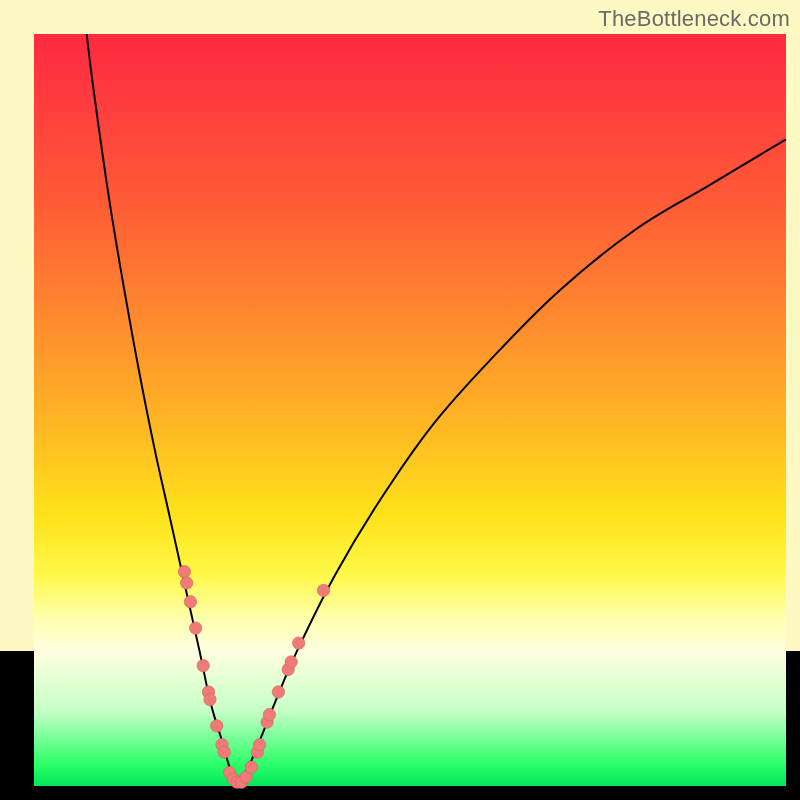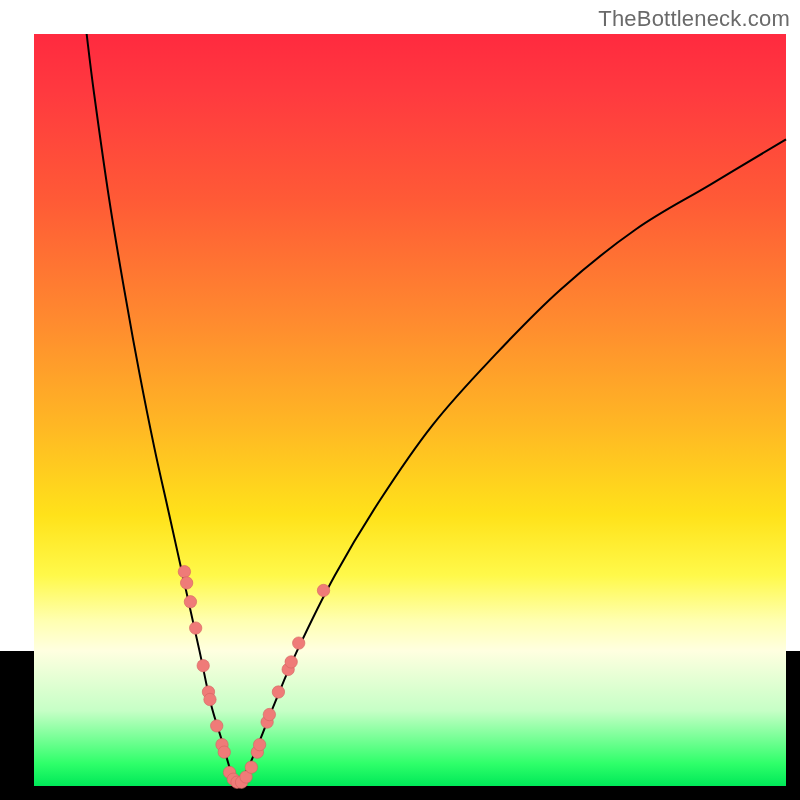--- a/index.html
+++ b/index.html
@@ -10,21 +10,21 @@
     overflow: hidden;
     background: #000;
     font-family: Arial, Helvetica, sans-serif;
   }
   .frame {
     position: absolute;
     left: 0;
     top: 0;
     width: 800px;
     height: 651px;
-    background: #ffffff;
+    background: #fef9c3;
   }
   .plot-area {
     position: absolute;
     left: 34px;
     top: 34px;
     width: 752px;
     height: 752px;
     
     background: linear-gradient(to bottom,
       #ff2a3f 0%,

